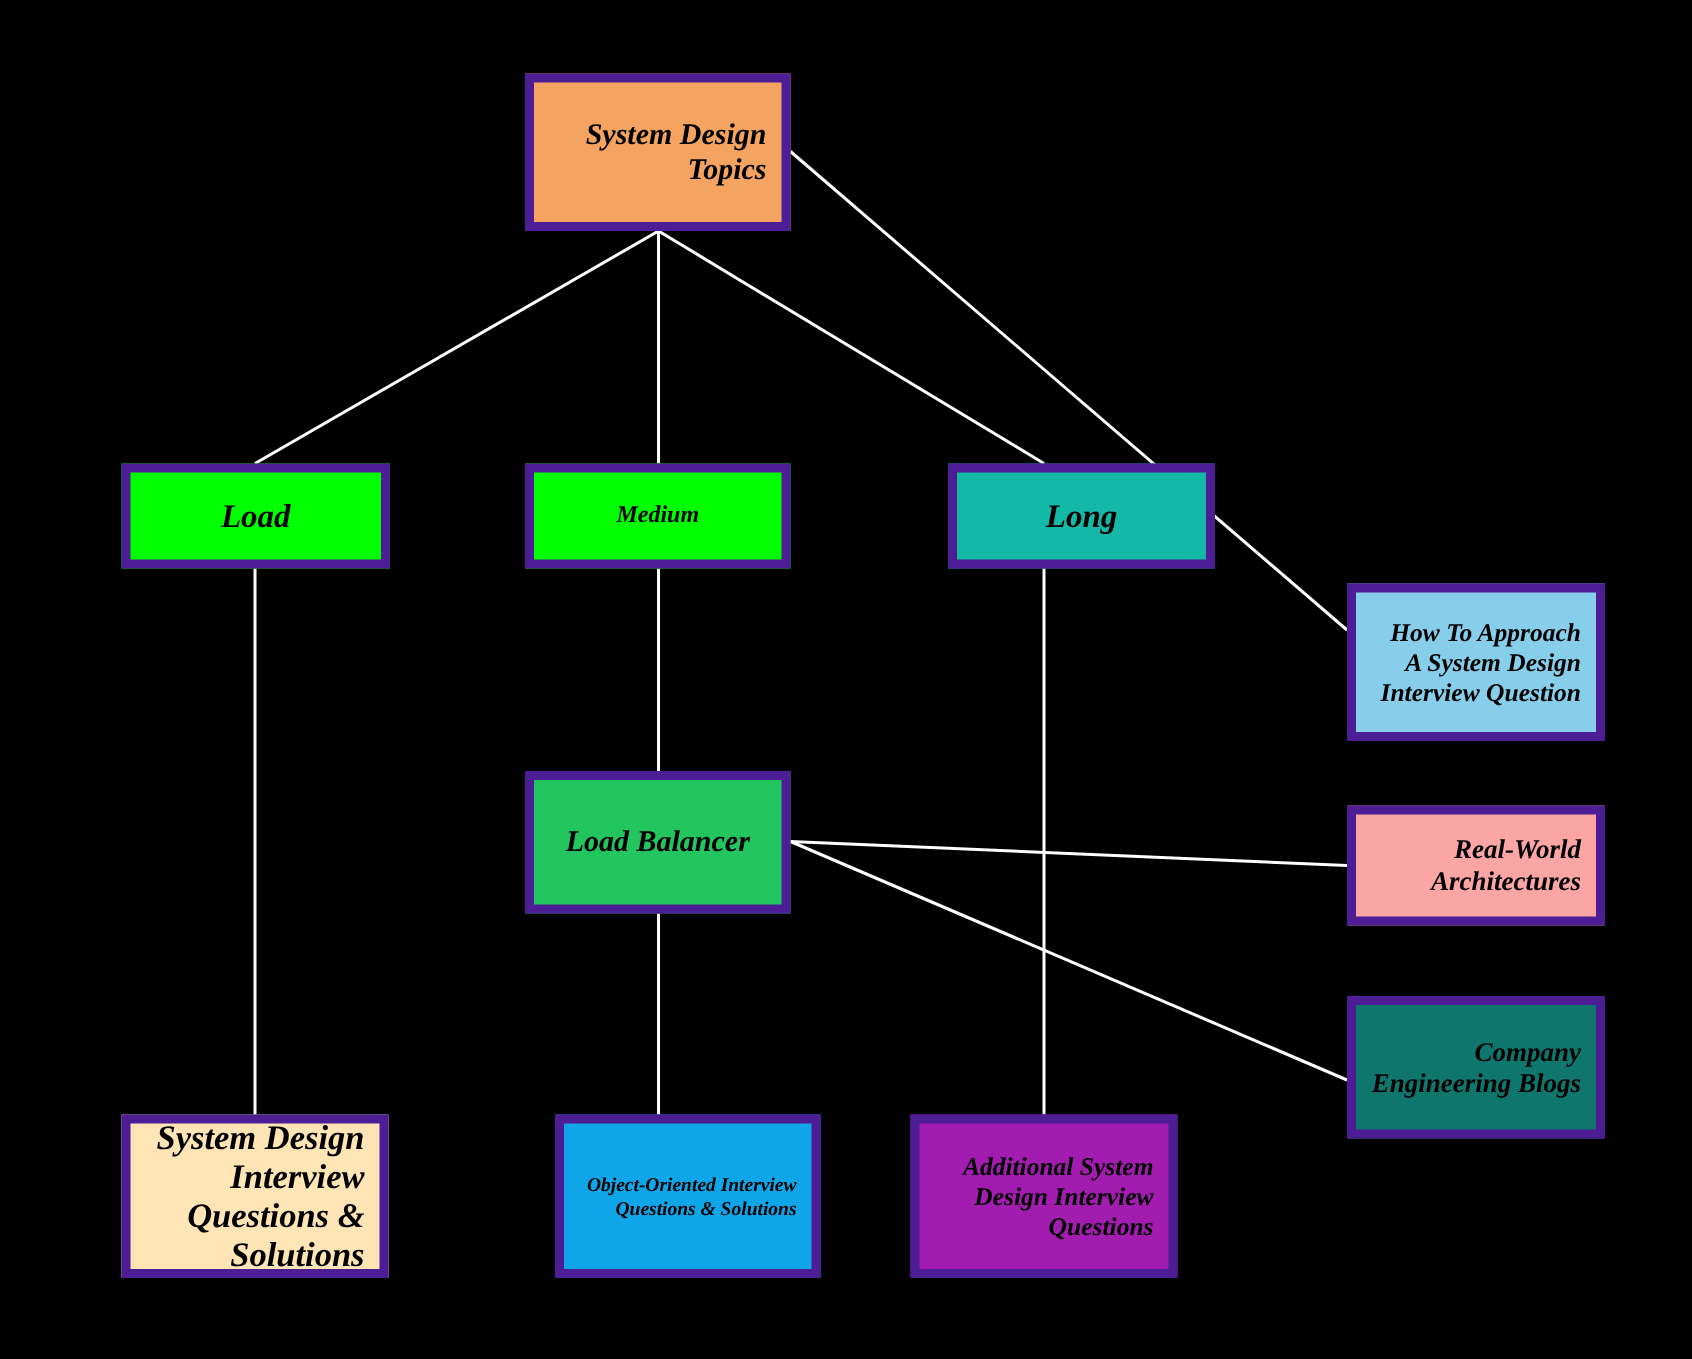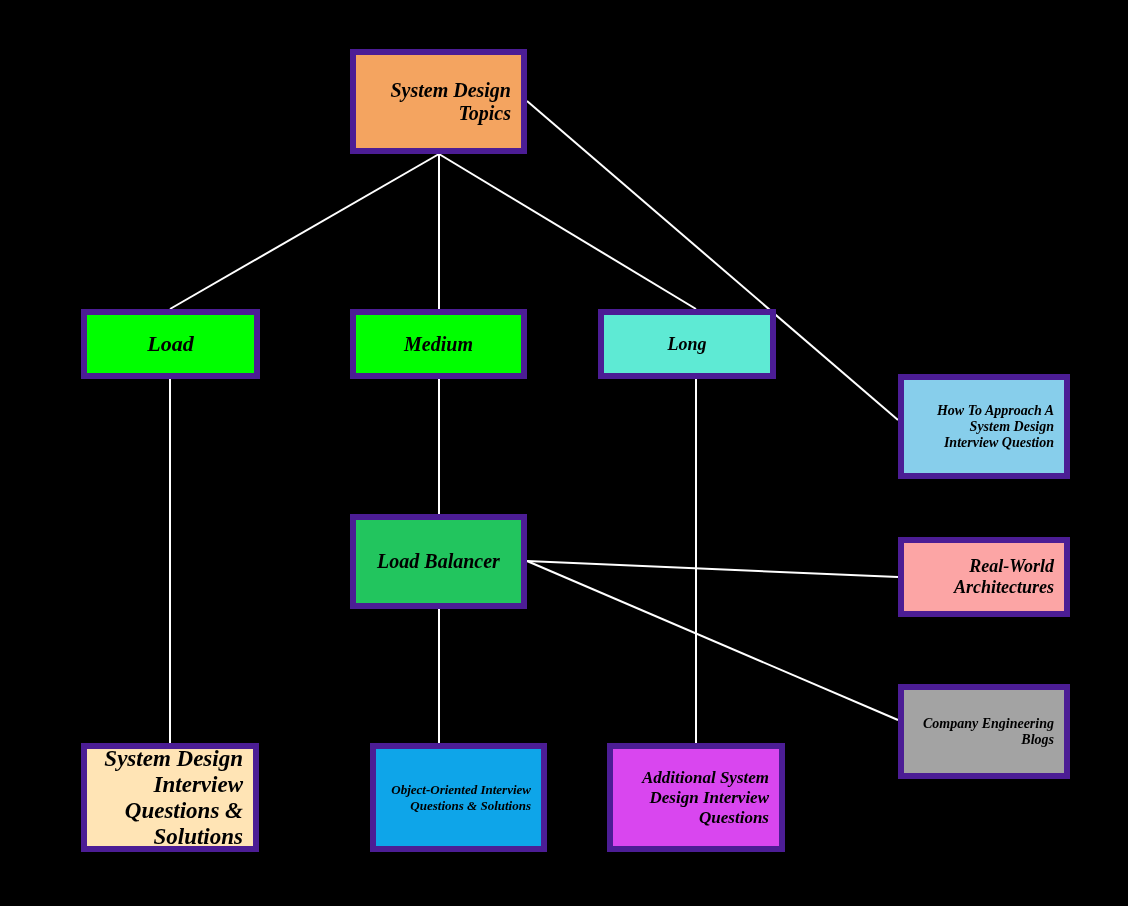--- a/index.html
+++ b/index.html
@@ -84,66 +84,66 @@
        background: #00FF00;
        font-size: 22px;
      ">Load</div>
 
 <div class="node" style="
        left: 350px;
        top: 309px;
        width: 177px;
        height: 70px;
        background: #00FF00;
-       font-size: 20px;
+       font-size: 16px;
      ">Medium</div>
 
 <div class="node" style="
-       left: 598px;
+       left: 632px;
        top: 309px;
        width: 178px;
        height: 70px;
-       background: #5eead4;
-       font-size: 18px;
+       background: #14b8a6;
+       font-size: 22px;
      ">Long</div>
 
 <div class="node" style="
        left: 350px;
        top: 514px;
        width: 177px;
        height: 95px;
        background: #22c55e;
        font-size: 20px;
      ">Load Balancer</div>
 
 <div class="node" style="
        left: 898px;
-       top: 374px;
+       top: 389px;
        width: 172px;
        height: 105px;
        background: #87CEEB;
-       font-size: 14px;
+       font-size: 17px;
      ">How To Approach A System Design Interview Question</div>
 
 <div class="node" style="
        left: 898px;
        top: 537px;
        width: 172px;
        height: 80px;
        background: #fca5a5;
        font-size: 18px;
      ">Real-World Architectures</div>
 
 <div class="node" style="
        left: 898px;
-       top: 684px;
+       top: 664px;
        width: 172px;
        height: 95px;
-       background: #a3a3a3;
-       font-size: 14px;
+       background: #0f766e;
+       font-size: 18px;
      ">Company Engineering Blogs</div>
 
 <div class="node" style="
        left: 81px;
        top: 743px;
        width: 178px;
        height: 109px;
        background: #FFE4B5;
        font-size: 23px;
      ">System Design Interview Questions &amp; Solutions</div>
@@ -155,15 +155,15 @@
        height: 109px;
        background: #0ea5e9;
        font-size: 13px;
      ">Object-Oriented Interview Questions &amp; Solutions</div>
 
 <div class="node" style="
        left: 607px;
        top: 743px;
        width: 178px;
        height: 109px;
-       background: #d946ef;
+       background: #a21caf;
        font-size: 17px;
      ">Additional System Design Interview Questions</div>
 
 </body></html>

